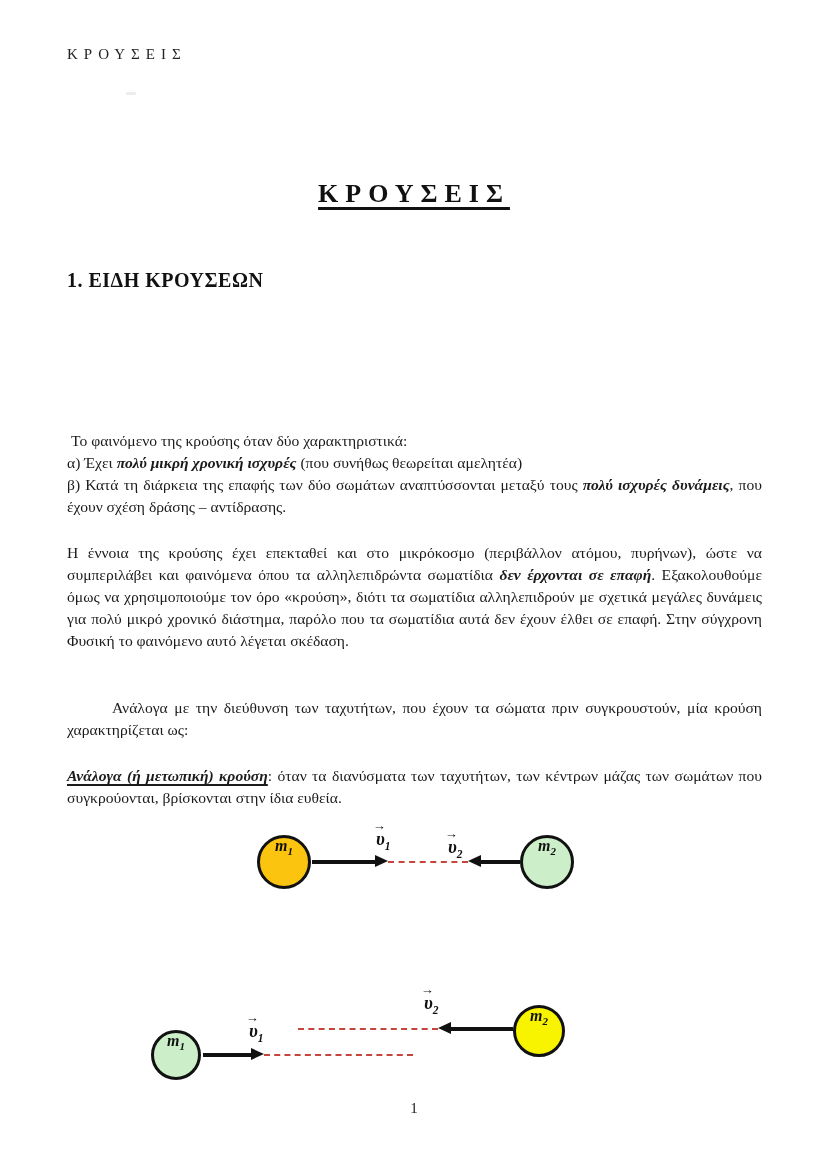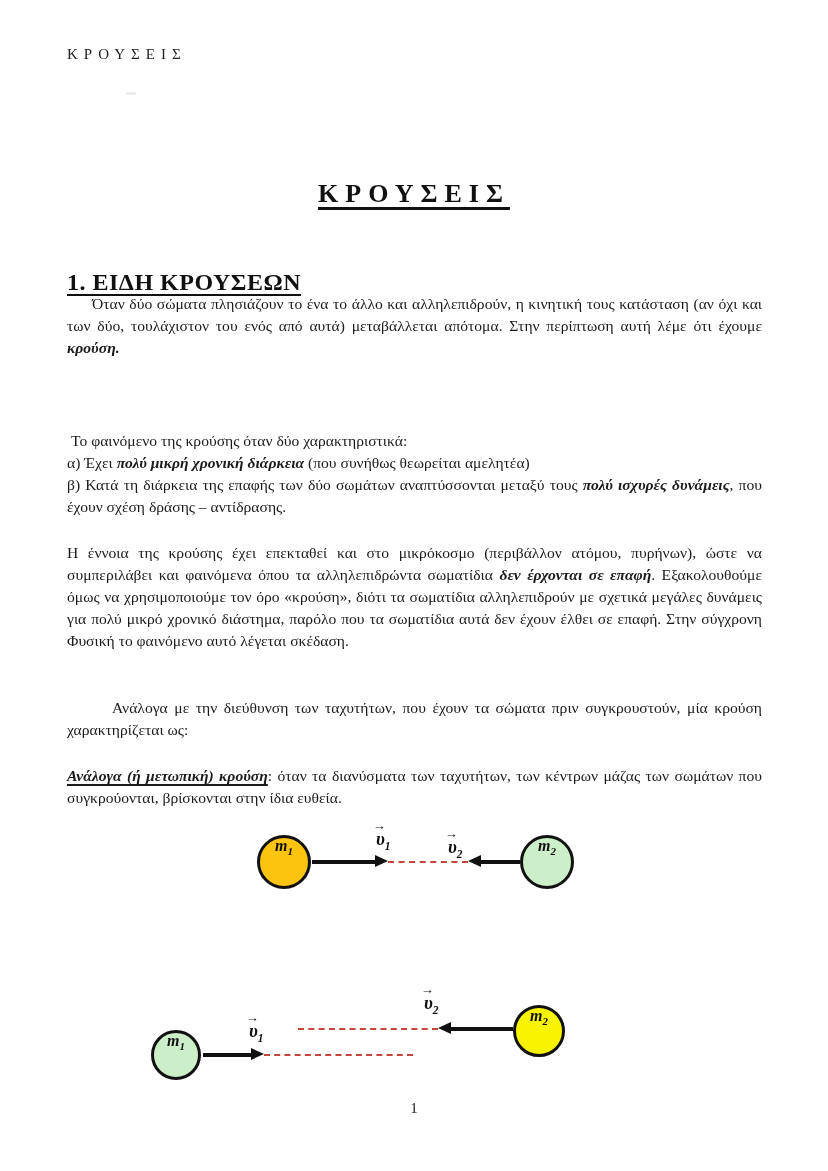--- a/index.html
+++ b/index.html
@@ -18,22 +18,22 @@
     background:#ececec; border-radius:2px;
   }
   .doc-title-wrap{ position:absolute; left:0; right:0; top:179px; text-align:center; }
   .doc-title{
     font-size:26px; font-weight:bold; letter-spacing:7px;
     text-decoration:underline; text-decoration-thickness:3px; text-underline-offset:5px;
     color:#111;
   }
   .section-heading{
     position:absolute; left:67px; top:269px;
-    font-size:24px; font-weight:bold; letter-spacing:0.5px;
-    text-decoration:underline; text-decoration-thickness:2px; text-underline-offset:4px;
+    font-size:20px; font-weight:bold; letter-spacing:0.5px;
+    text-decoration-thickness:2px; text-underline-offset:4px;
     color:#111;
   }
   .para{
     position:absolute; left:67px; width:695px;
     font-size:15.6px; line-height:22px; text-align:justify;
   }
   .indent-sm{ text-indent:25px; }
   .indent-lg{ text-indent:45px; }
   .indent-xs{ text-indent:4px; }
   .seg-b{ font-weight:normal; }
@@ -81,24 +81,23 @@
 
   <div class="running-header">ΚΡΟΥΣΕΙΣ</div>
   <div class="scan-artifact"></div>
 
   <div class="doc-title-wrap">
     <span class="doc-title">ΚΡΟΥΣΕΙΣ</span>
   </div>
 
   <div class="section-heading">1. ΕΙΔΗ ΚΡΟΥΣΕΩΝ</div>
 
-  <p class="para indent-sm" style="top:293px"><span>Όταν δύο σώματα πλησιάζουν το ένα το άλλο και αλληλεπιδρούν, η κινητική τους κατάσταση (αν όχι και των δύο, τουλάχιστον του ενός από αυτά) μεταβάλλεται απότομα. Στην περίπτωση αυτή λέμε ότι έχουμε </span><span class="seg-bi">κρούση.</span></p>
 
   <p class="para indent-xs" style="top:430px"><span>Το φαινόμενο της κρούσης όταν δύο χαρακτηριστικά:</span></p>
-  <p class="para" style="top:452px"><span>α) Έχει </span><span class="seg-bi">πολύ μικρή χρονική διάρκεια</span><span> (που συνήθως θεωρείται αμελητέα)</span></p>
+  <p class="para" style="top:452px"><span>α) Έχει </span><span class="seg-bi">πολύ μικρή χρονική ισχυρές</span><span> (που συνήθως θεωρείται αμελητέα)</span></p>
   <p class="para" style="top:474px"><span>β) Κατά τη διάρκεια της επαφής των δύο σωμάτων αναπτύσσονται μεταξύ τους </span><span class="seg-bi">πολύ ισχυρές δυνάμεις</span><span>, που έχουν σχέση δράσης – αντίδρασης.</span></p>
 
   <p class="para" style="top:542px"><span>Η έννοια της κρούσης έχει επεκταθεί και στο μικρόκοσμο (περιβάλλον ατόμου, πυρήνων), ώστε να συμπεριλάβει και φαινόμενα όπου τα αλληλεπιδρώντα σωματίδια </span><span class="seg-bi">δεν έρχονται σε επαφή</span><span>. Εξακολουθούμε όμως να χρησιμοποιούμε τον όρο «κρούση», διότι τα σωματίδια αλληλεπιδρούν με σχετικά μεγάλες δυνάμεις για πολύ μικρό χρονικό διάστημα, παρόλο που τα σωματίδια αυτά δεν έχουν έλθει σε επαφή. Στην σύγχρονη Φυσική το φαινόμενο αυτό λέγεται </span><span class="seg-b">σκέδαση</span><span>.</span></p>
 
   <p class="para indent-lg" style="top:697px"><span>Ανάλογα με την διεύθυνση των ταχυτήτων, που έχουν τα σώματα πριν συγκρουστούν, μία κρούση χαρακτηρίζεται ως:</span></p>
 
   <p class="para" style="top:765px"><span class="seg-biu">Ανάλογα (ή μετωπική) κρούση</span><span>:  όταν τα διανύσματα των ταχυτήτων, των κέντρων μάζας των σωμάτων που συγκρούονται, βρίσκονται στην ίδια ευθεία.</span></p>
 
   <div class="diagram" style="left:230px; top:815px; width:380px; height:100px;">
     <div class="body-circle" style="left: 27px; top: 20px; width: 54px; height: 54px; background-color: rgb(251, 196, 15);">

